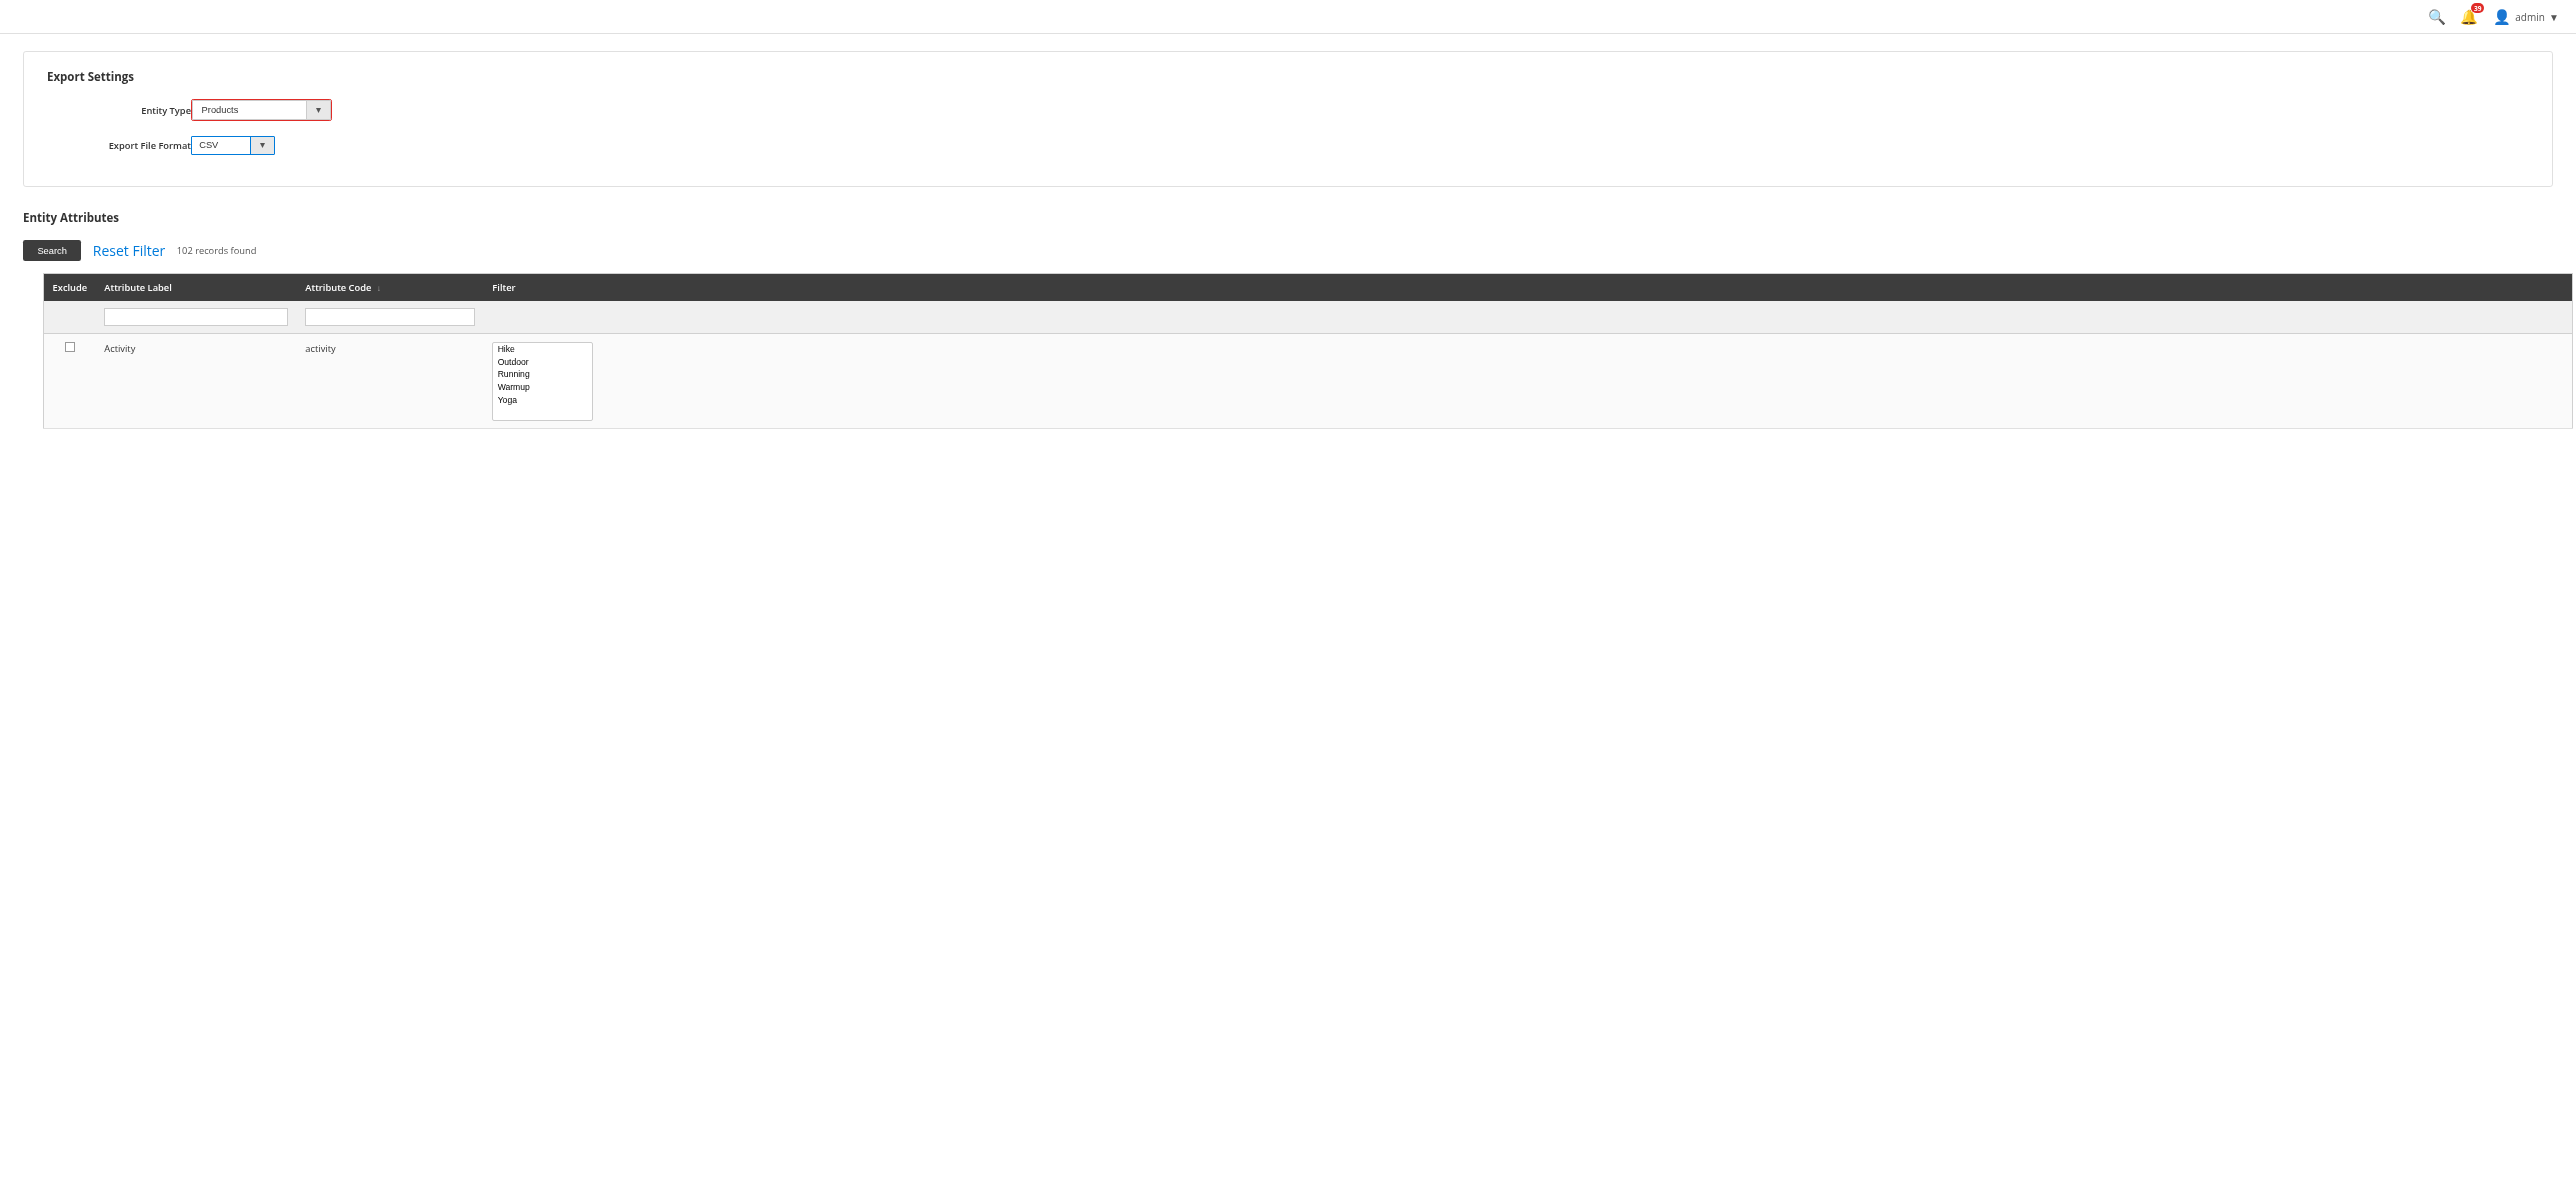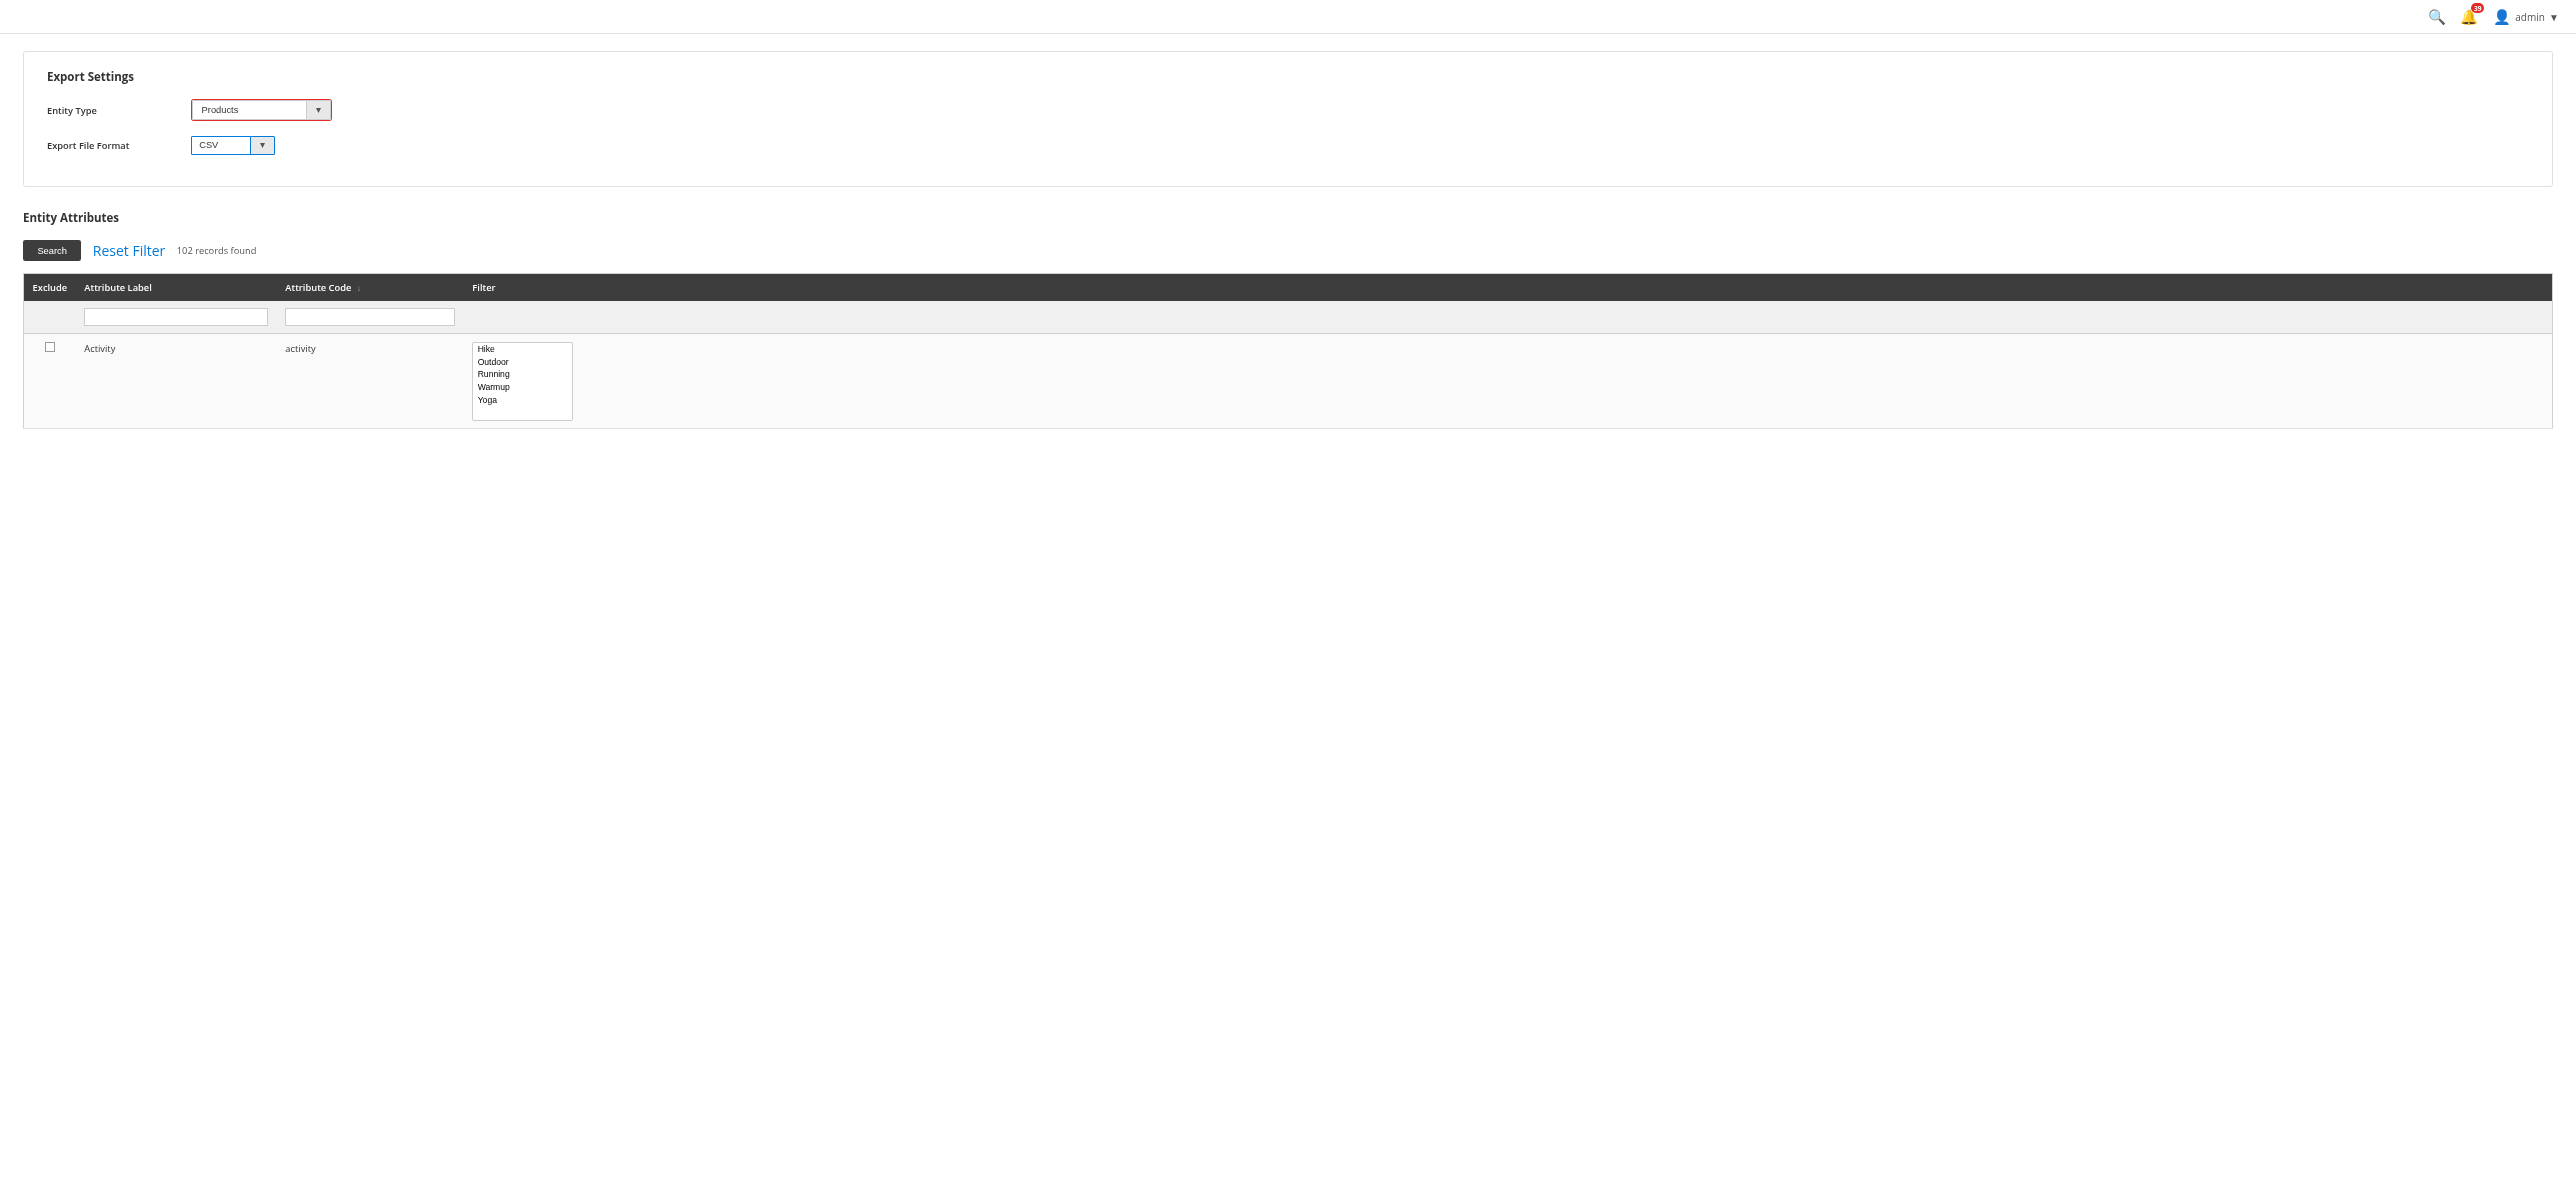--- a/index.html
+++ b/index.html
@@ -78,20 +78,21 @@
     .form-row {
       display: flex;
       align-items: center;
       margin-bottom: 14.4px;
     }
     .form-label {
       width: 144px;
       font-weight: 600;
       color: #333;
       font-size: 9.3px;
+      text-align: right;
     }
     .form-control {
       display: flex;
       align-items: center;
     }
     
     .entity-type-wrapper {
       border: 1.4px solid #e02b27;
       border-radius: 2.2px;
       display: flex;
@@ -191,20 +192,21 @@
     }
     .records-count {
       font-size: 9.3px;
       color: #555;
     }
     
     .data-table {
       width: 100%;
       border-collapse: collapse;
       border: 0.7px solid #d0d0d0;
+      margin-left: 20px;
     }
     .data-table thead tr {
       background: #3d3d3d;
       color: #fff;
     }
     .data-table thead th {
       padding: 7.2px 8.6px;
       text-align: left;
       font-size: 9.3px;
       font-weight: 600;

